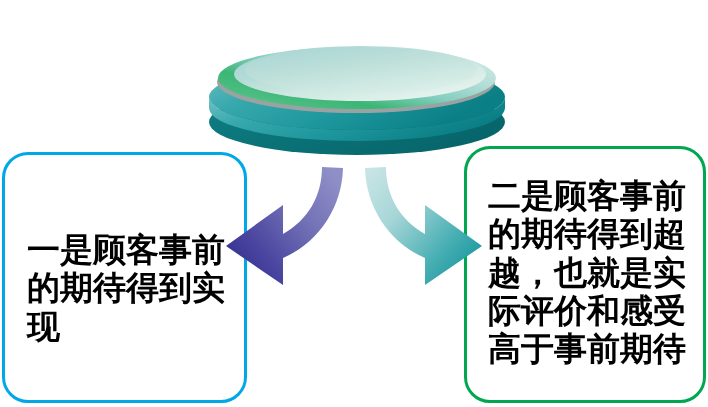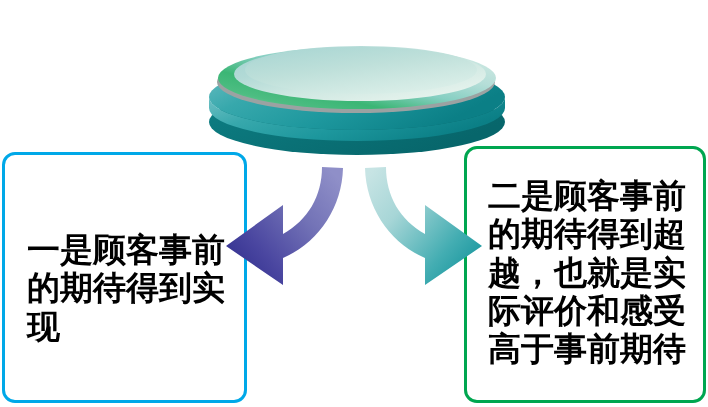--- a/index.html
+++ b/index.html
@@ -27,21 +27,21 @@
     left: 0; top: 0;
     width: 708px;
     height: 407px;
   }
 
   
   .callout {
     position: absolute;
     box-sizing: border-box;
     background: #ffffff;
-    border-radius: 13px;
+    border-radius: 26px;
     z-index: 3;
     text-decoration: underline;
   }
   #left-box {
     left: 2px;
     top: 152px;
     width: 245px;
     height: 251px;
     border: 3px solid #00a8e8;
   }

